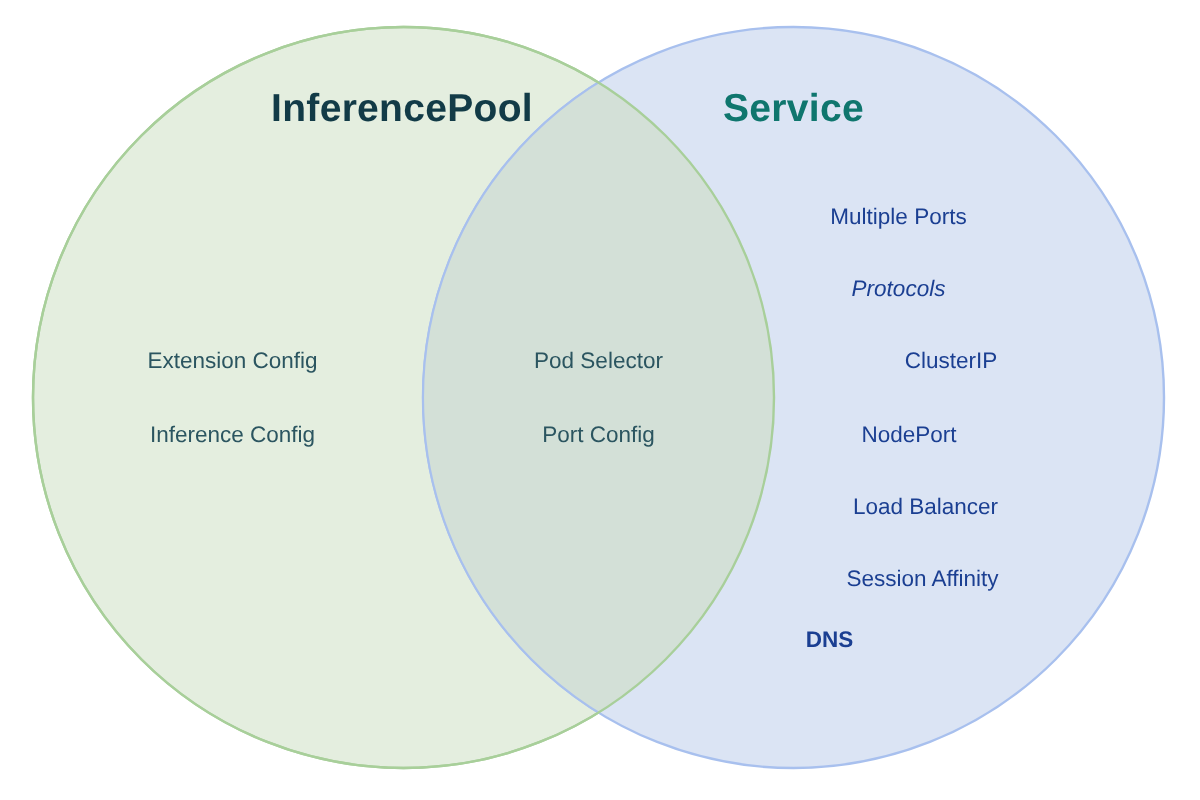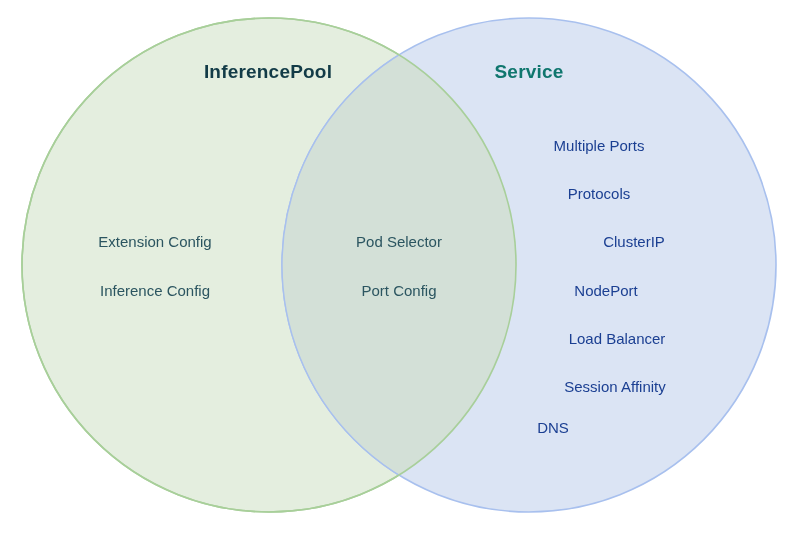--- a/index.html
+++ b/index.html
@@ -32,21 +32,21 @@
     height: 533px;
     pointer-events: none;
   }
   .lbl {
     position: absolute;
     white-space: nowrap;
     transform: translate(-50%, -50%);
     pointer-events: auto;
   }
   .title {
-    font-size: 19px;
+    font-size: 26px;
     font-weight: bold;
     letter-spacing: 0.2px;
     text-align: right;
   }
   .title-left {
     color: #123b47;
   }
   .title-right {
     color: #0f766e;
   }
@@ -93,26 +93,26 @@
     <div class="lbl item item-green" style="left:155px; top:241px;">Extension Config</div>
 
     <div class="lbl item item-center" style="left:399px; top:241px;">Pod Selector</div>
 
     <div class="lbl item item-green" style="left:155px; top:290px;">Inference Config</div>
 
     <div class="lbl item item-center" style="left:399px; top:290px;">Port Config</div>
 
     <div class="lbl item item-blue" style="left:599px; top:145px;">Multiple Ports</div>
 
-    <div class="lbl item item-blue" style="left:599px; top:193px;">Protocols</div>
+    <div class="lbl item item-blue" style="left:599px; top:193px;font-style:italic;">Protocols</div>
 
     <div class="lbl item item-blue" style="left:634px; top:241px;">ClusterIP</div>
 
     <div class="lbl item item-blue" style="left:606px; top:290px;">NodePort</div>
 
     <div class="lbl item item-blue" style="left:617px; top:338px;">Load Balancer</div>
 
     <div class="lbl item item-blue" style="left:615px; top:386px;">Session Affinity</div>
 
-    <div class="lbl item item-blue" style="left:553px; top:427px;">DNS</div>
+    <div class="lbl item item-blue" style="left:553px; top:427px;font-weight:bold;">DNS</div>
 
   </div>
 </div>
 
 </body></html>

